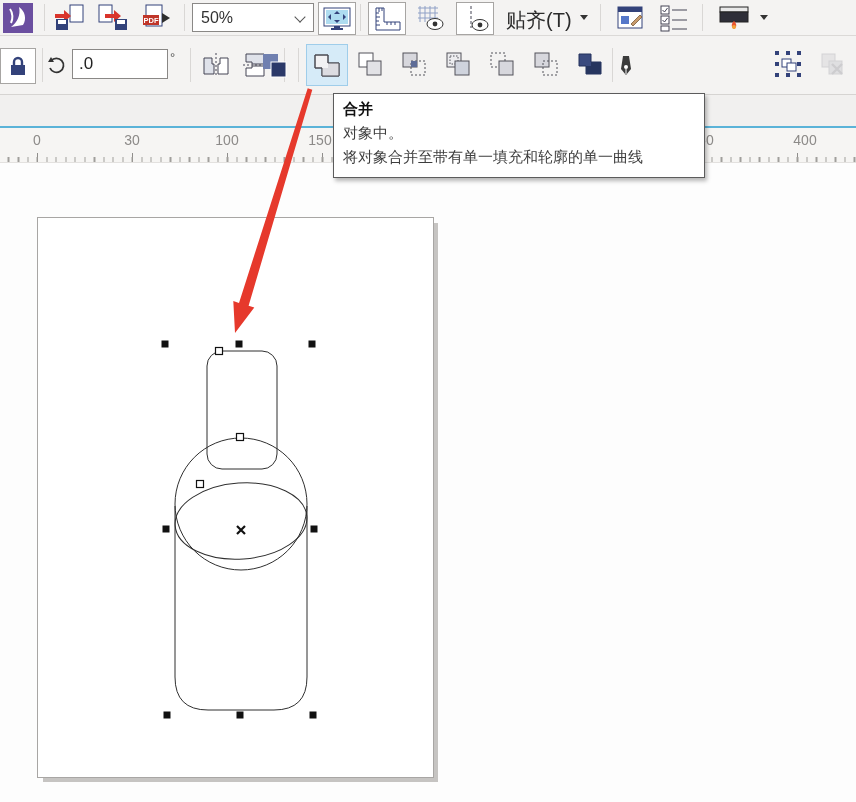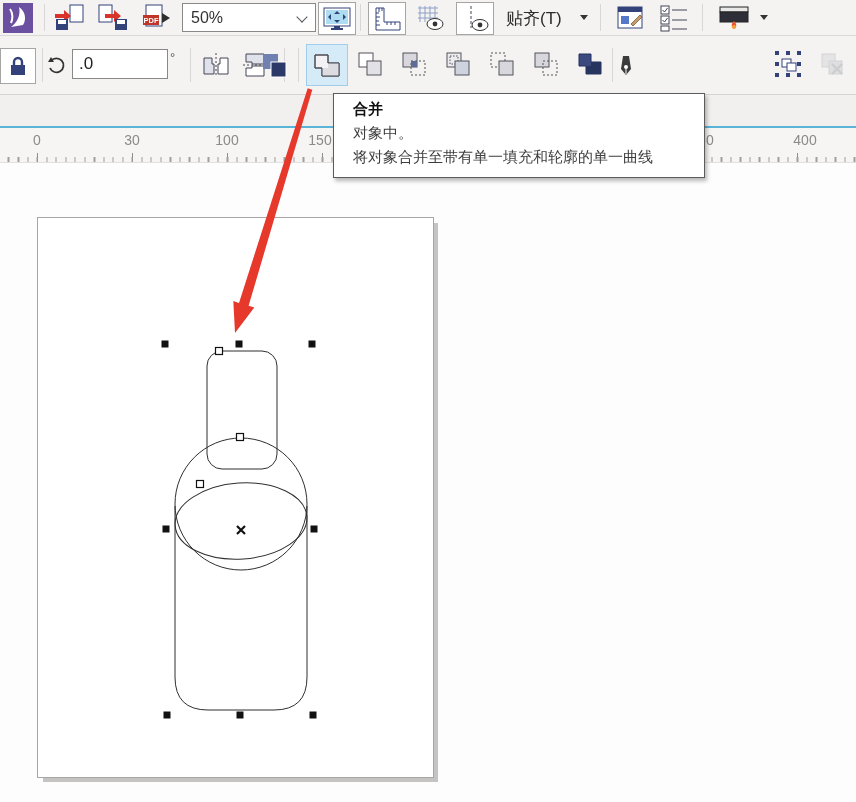--- a/index.html
+++ b/index.html
@@ -21,26 +21,26 @@
   .vsep{position:absolute;top:4px;bottom:4px;width:1px;background:#d9d7d5;}
   #row2 .vsep{top:12px;bottom:12px;}
   .tbtn{position:absolute;display:flex;align-items:center;justify-content:center;}
   .framed{background:#fff;border:1px solid #a7a5a3;}
   .hl{background:#d6ebf8;border:1px solid #9fcdea;}
   .combo{position:absolute;background:#fff;border:1px solid #8a8886;display:flex;align-items:center;
     font-size:16px;color:#333;padding-left:8px;box-sizing:border-box;}
   .chev{position:absolute;width:7px;height:7px;border-right:1.6px solid #555;border-bottom:1.6px solid #555;
     transform:rotate(45deg);}
   .caret{width:0;height:0;border-left:4px solid transparent;border-right:4px solid transparent;border-top:5px solid #333;}
-  #snap-label{position:absolute;left:506px;top:7px;font-size:17px;color:#2b2b2b;}
+  #snap-label{position:absolute;left:506px;top:7px;font-size:20px;color:#2b2b2b;}
   #angle-input{position:absolute;left:72px;top:13px;width:82px;height:28px;border:1px solid #8a8886;
     font-size:17px;color:#222;padding:0 6px;font-family:inherit;}
   #degree{position:absolute;left:170px;top:14px;font-size:13px;color:#555;}
   #tooltip{position:absolute;left:333px;top:93px;width:372px;box-sizing:border-box;background:#fff;
-    border:1px solid #5c5c5c;box-shadow:2px 3px 4px rgba(0,0,0,.28);padding:6px 9px 8px 19px;z-index:5;}
+    border:1px solid #5c5c5c;box-shadow:2px 3px 4px rgba(0,0,0,.28);padding:6px 9px 8px 9px;z-index:5;}
   #tooltip .tt-title{font-size:15px;font-weight:bold;color:#111;margin-bottom:2px;}
   #tooltip .tt-line{font-size:15px;color:#3d3d3d;line-height:24px;}
   #overlay{position:absolute;left:0;top:0;width:856px;height:802px;z-index:10;pointer-events:none;}
   svg.ic{display:block;}
 </style>
 </head>
 <body>
 <div id="screen">
 
 <div id="row1" class="row">
@@ -72,21 +72,21 @@
   <div class="tbtn" style="left:140px;top:3px;width:36px;height:30px">
     <svg class="ic" width="34" height="28" viewBox="0 0 34 28">
           <rect x="5" y="1" width="16" height="21" fill="#fff" stroke="#33427a"></rect>
           <rect x="2" y="11" width="16" height="10" fill="#c03529"></rect>
           <text x="10" y="19" text-anchor="middle" font-size="7.5" font-weight="bold" fill="#fff">PDF</text>
           <polygon points="21,9 29,14 21,19" fill="#2e2e2e"></polygon>
         </svg>
   </div>
   <div class="vsep" style="left:184px"></div>
 
-  <div class="combo" style="left:182px;top:3px;width:134px;height:29px">
+  <div class="combo" style="left:192px;top:3px;width:122px;height:29px">
     <span>50%</span>
     <span class="chev" style="right:9px;top:9px"></span>
   </div>
 
   <div class="tbtn framed" style="left:318px;top:2px;width:36px;height:31px">
     <svg class="ic" width="30" height="28" viewBox="0 0 30 28">
           <rect x="2" y="3" width="26" height="18" fill="#fff" stroke="#33427a"></rect>
           <rect x="4" y="5" width="22" height="14" fill="#aedcf0"></rect>
           <polygon points="15,6 12,9 18,9" fill="#33427a"></polygon>
           <polygon points="15,18 12,15 18,15" fill="#33427a"></polygon>

